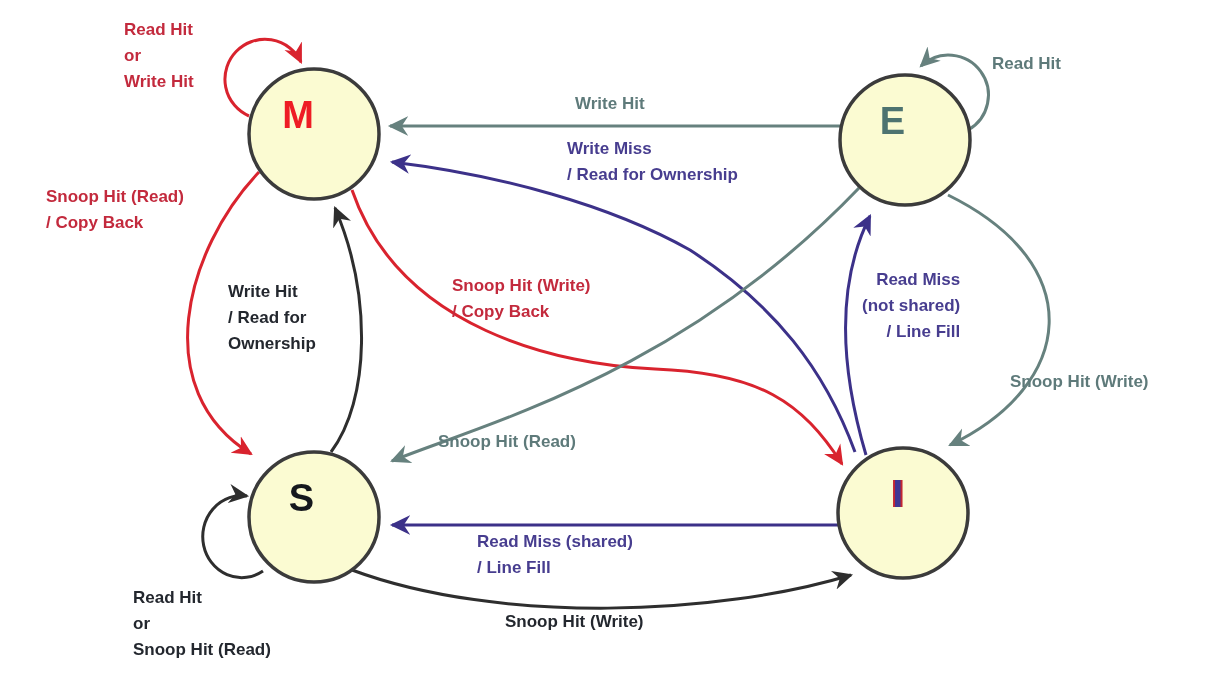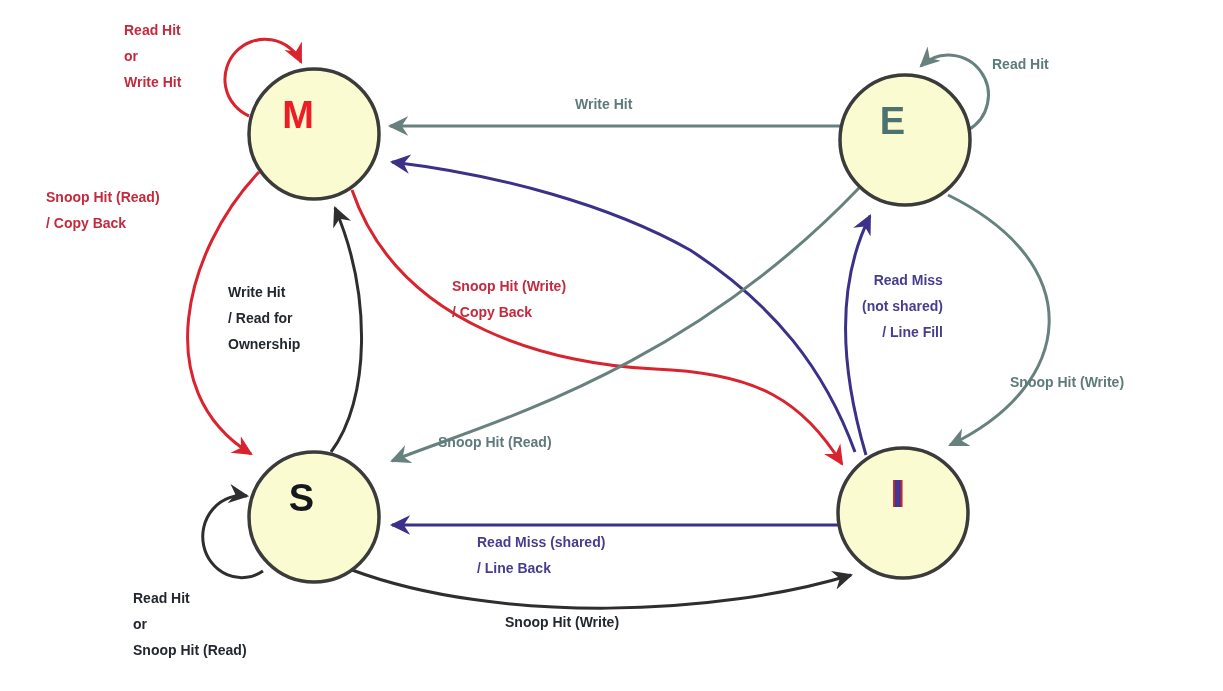--- a/index.html
+++ b/index.html
@@ -30,21 +30,21 @@
     transform:translate(0,0);
   }
   .state-letter span{transform:translate(-50%,-50%);display:block;position:absolute;}
   .letter-m{color:var(--state_m);}
   .letter-e{color:var(--state_e);}
   .letter-s{color:var(--state_s);}
   .letter-i{color:var(--state_i);text-shadow:-2px 0 0 var(--state_i_fringe),2px 0 0 var(--state_i_fringe);}
   
   .edge-label{
     position:absolute;
-    font-weight:bold;font-size:14px;line-height:26px;
+    font-weight:bold;font-size:17px;line-height:26px;
     white-space:pre-line;
   }
   .t-red{color:var(--red_text);}
   .t-gray{color:var(--gray_text);}
   .t-purple{color:var(--purple_text);}
   .t-black{color:var(--black_text);}
 </style>
 </head>
 <body>
 
@@ -103,28 +103,30 @@
 
   <div class="edge-label t-red" style="left:124px;top:17px;">Read Hit
 or
 Write Hit</div>
   <div class="edge-label t-red" style="left:46px;top:184px;">Snoop Hit (Read)
 / Copy Back</div>
   <div class="edge-label t-black" style="left:228px;top:279px;">Write Hit
 / Read for
 Ownership</div>
   <div class="edge-label t-gray" style="left:575px;top:91px;">Write Hit</div>
+  <div class="edge-label t-purple" style="left:567px;top:136px;">Write Miss
+/ Read for Ownership</div>
   <div class="edge-label t-gray" style="left:992px;top:51px;">Read Hit</div>
   <div class="edge-label t-red" style="left:452px;top:273px;">Snoop Hit (Write)
 / Copy Back</div>
   <div class="edge-label t-gray" style="left:438px;top:429px;">Snoop Hit (Read)</div>
   <div class="edge-label t-purple" style="left:862px;top:267px;text-align:right;">Read Miss
 (not shared)
 / Line Fill</div>
   <div class="edge-label t-gray" style="left:1010px;top:369px;">Snoop Hit (Write)</div>
   <div class="edge-label t-purple" style="left:477px;top:529px;">Read Miss (shared)
-/ Line Back</div>
+/ Line Fill</div>
   <div class="edge-label t-black" style="left:505px;top:609px;">Snoop Hit (Write)</div>
   <div class="edge-label t-black" style="left:133px;top:585px;">Read Hit
 or
 Snoop Hit (Read)</div>
 
 </div>
 
 </body></html>

